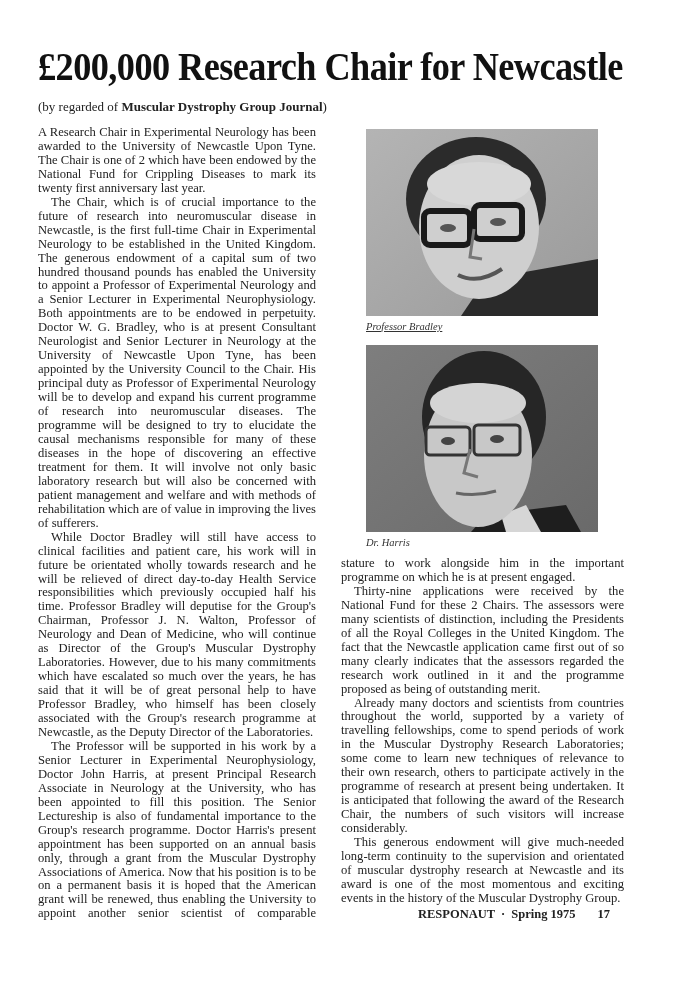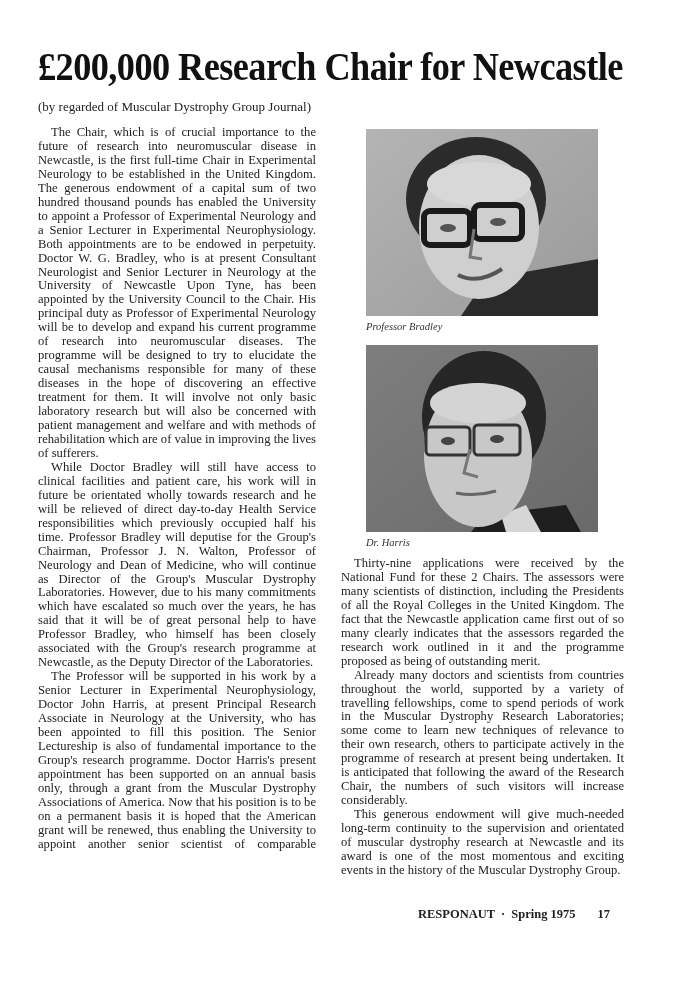--- a/index.html
+++ b/index.html
@@ -9,21 +9,21 @@
     font-family: "Liberation Serif", "DejaVu Serif", serif;
     font-weight: bold; font-size: 39px; letter-spacing: -0.6px;
     color: #111; white-space: nowrap;
     transform: scaleX(0.93); transform-origin: left top;
   }
   .byline {
     position: absolute; left: 38px; top: 99px;
     font-family: "Liberation Serif", "DejaVu Serif", serif;
     font-size: 13px; color: #222; white-space: nowrap;
   }
-  .byline b { font-weight: normal; margin-top: 27px; }
+  .byline b { font-weight: bold; margin-top: 27px; }
   .col {
     position: absolute;
     font-family: "Liberation Serif", "DejaVu Serif", serif;
     font-size: 12.6px; line-height: 13.95px; color: #222;
     text-align: justify; hyphens: none;
   }
   .col p { margin: 0; text-indent: 13px; }
   .col p.noindent { text-indent: 0; }
   .col-left { left: 38px; top: 126px; width: 278px; }
   .col-right { left: 341px; top: 557px; width: 283px; }
@@ -32,38 +32,39 @@
     background: #8a8a8a; overflow: hidden;
   }
   .photo svg { display: block; width: 100%; height: 100%; }
   .photo-1 { top: 129px; height: 187px; }
   .photo-2 { top: 345px; height: 187px; }
   .caption {
     position: absolute; left: 366px;
     font-family: "Liberation Serif", "DejaVu Serif", serif;
     font-style: italic; font-size: 10.5px; color: #333;
   }
-  .caption-1 { top: 321px; }
+  .caption-1 { top: 321px; text-decoration: underline; }
   .caption-2 { top: 537px; text-align: center; }
   .footer {
     position: absolute; left: 418px; top: 907px;
     font-family: "Liberation Serif", "DejaVu Serif", serif;
     font-weight: bold; font-size: 12.5px; color: #222; white-space: nowrap;
   }
   .footer .sep { margin: 0 6px; font-weight: bold; }
   .footer .page { margin-left: 22px; }
 </style>
 </head>
 <body>
 
 <h1 class="title" style="margin:0;">£200,000 Research Chair for Newcastle</h1>
 
 <div class="byline"><span>(by regarded of </span><b>Muscular Dystrophy Group Journal</b><span>)</span></div>
 
 <div class="col col-left">
+  <p class="noindent">A Research Chair in Experimental Neurology has been awarded to the University of Newcastle Upon Tyne. The Chair is one of 2 which have been endowed by the National Fund for Crippling Diseases to mark its twenty first anniversary last year.</p>
   <p>The Chair, which is of crucial importance to the future of research into neuromuscular disease in Newcastle, is the first full-time Chair in Experimental Neurology to be established in the United Kingdom. The generous endowment of a capital sum of two hundred thousand pounds has enabled the University to appoint a Professor of Experimental Neurology and a Senior Lecturer in Experimental Neurophysiology. Both appointments are to be endowed in perpetuity. Doctor W. G. Bradley, who is at present Consultant Neurologist and Senior Lecturer in Neurology at the University of Newcastle Upon Tyne, has been appointed by the University Council to the Chair. His principal duty as Professor of Experimental Neurology will be to develop and expand his current programme of research into neuromuscular diseases. The programme will be designed to try to elucidate the causal mechanisms responsible for many of these diseases in the hope of discovering an effective treatment for them. It will involve not only basic laboratory research but will also be concerned with patient management and welfare and with methods of rehabilitation which are of value in improving the lives of sufferers.</p>
   <p>While Doctor Bradley will still have access to clinical facilities and patient care, his work will in future be orientated wholly towards research and he will be relieved of direct day-to-day Health Service responsibilities which previously occupied half his time. Professor Bradley will deputise for the Group's Chairman, Professor J. N. Walton, Professor of Neurology and Dean of Medicine, who will continue as Director of the Group's Muscular Dystrophy Laboratories. However, due to his many commitments which have escalated so much over the years, he has said that it will be of great personal help to have Professor Bradley, who himself has been closely associated with the Group's research programme at Newcastle, as the Deputy Director of the Laboratories.</p>
   <p style="text-align-last: justify;">The Professor will be supported in his work by a Senior Lecturer in Experimental Neurophysiology, Doctor John Harris, at present Principal Research Associate in Neurology at the University, who has been appointed to fill this position. The Senior Lectureship is also of fundamental importance to the Group's research programme. Doctor Harris's present appointment has been supported on an annual basis only, through a grant from the Muscular Dystrophy Associations of America. Now that his position is to be on a permanent basis it is hoped that the American grant will be renewed, thus enabling the University to appoint another senior scientist of comparable</p>
 </div>
 
 <div class="photo photo-1">
   <svg viewBox="0 0 232 187" preserveAspectRatio="none">
     <defs>
       <linearGradient id="bg1" x1="0" y1="0" x2="1" y2="1">
         <stop offset="0" stop-color="#b4b4b4"></stop>
@@ -103,18 +104,19 @@
     <rect x="108" y="80" width="46" height="30" rx="4" fill="none" stroke="#333" stroke-width="3"></rect>
     <ellipse cx="82" cy="96" rx="7" ry="4" fill="#444"></ellipse>
     <ellipse cx="131" cy="94" rx="7" ry="4" fill="#444"></ellipse>
     <path d="M104 104 L98 128 L112 132" fill="none" stroke="#777" stroke-width="3"></path>
     <path d="M90 148 Q110 152 130 146" fill="none" stroke="#666" stroke-width="3"></path>
   </svg>
 </div>
 <div class="caption caption-2">Dr. Harris</div>
 
 <div class="col col-right">
+  <p class="noindent">stature to work alongside him in the important programme on which he is at present engaged.</p>
   <p>Thirty-nine applications were received by the National Fund for these 2 Chairs. The assessors were many scientists of distinction, including the Presidents of all the Royal Colleges in the United Kingdom. The fact that the Newcastle application came first out of so many clearly indicates that the assessors regarded the research work outlined in it and the programme proposed as being of outstanding merit.</p>
   <p>Already many doctors and scientists from countries throughout the world, supported by a variety of travelling fellowships, come to spend periods of work in the Muscular Dystrophy Research Laboratories; some come to learn new techniques of relevance to their own research, others to participate actively in the programme of research at present being undertaken. It is anticipated that following the award of the Research Chair, the numbers of such visitors will increase considerably.</p>
   <p>This generous endowment will give much-needed long-term continuity to the supervision and orientated of muscular dystrophy research at Newcastle and its award is one of the most momentous and exciting events in the history of the Muscular Dystrophy Group.</p>
 </div>
 
 <div class="footer"><span>RESPONAUT</span><span class="sep">·</span><span>Spring 1975</span><span class="page">17</span></div>
 
 </body></html>

